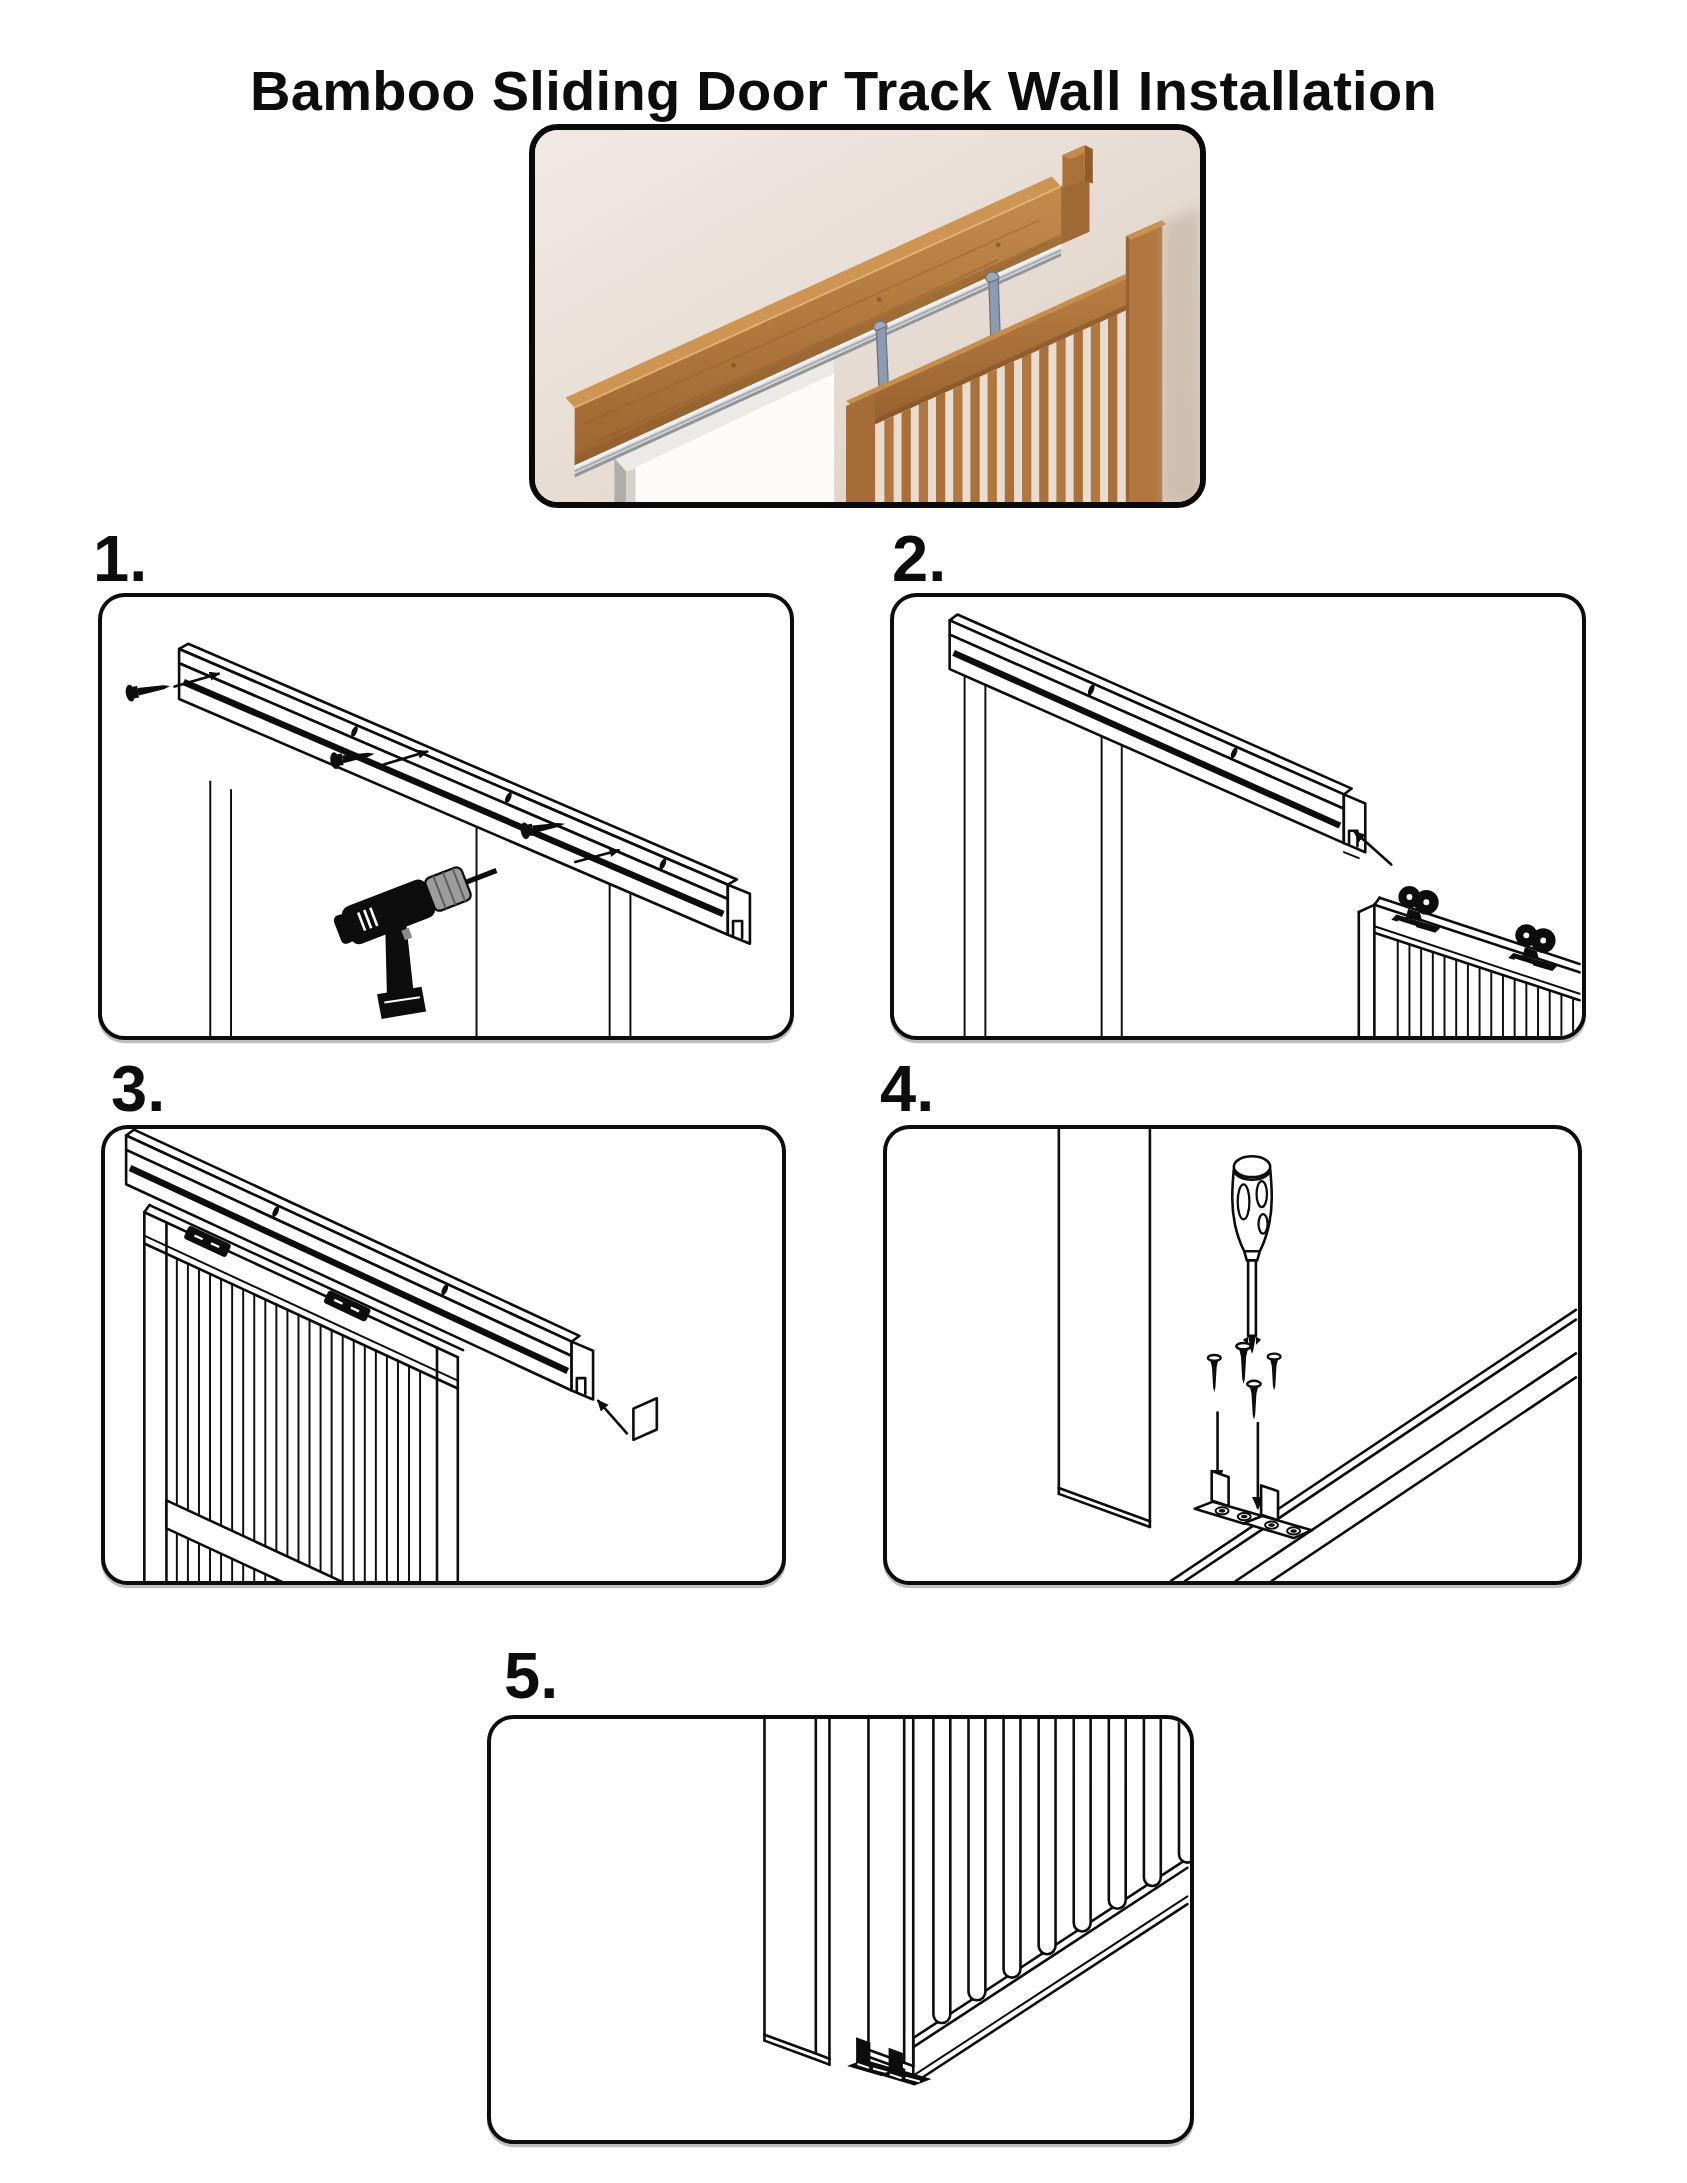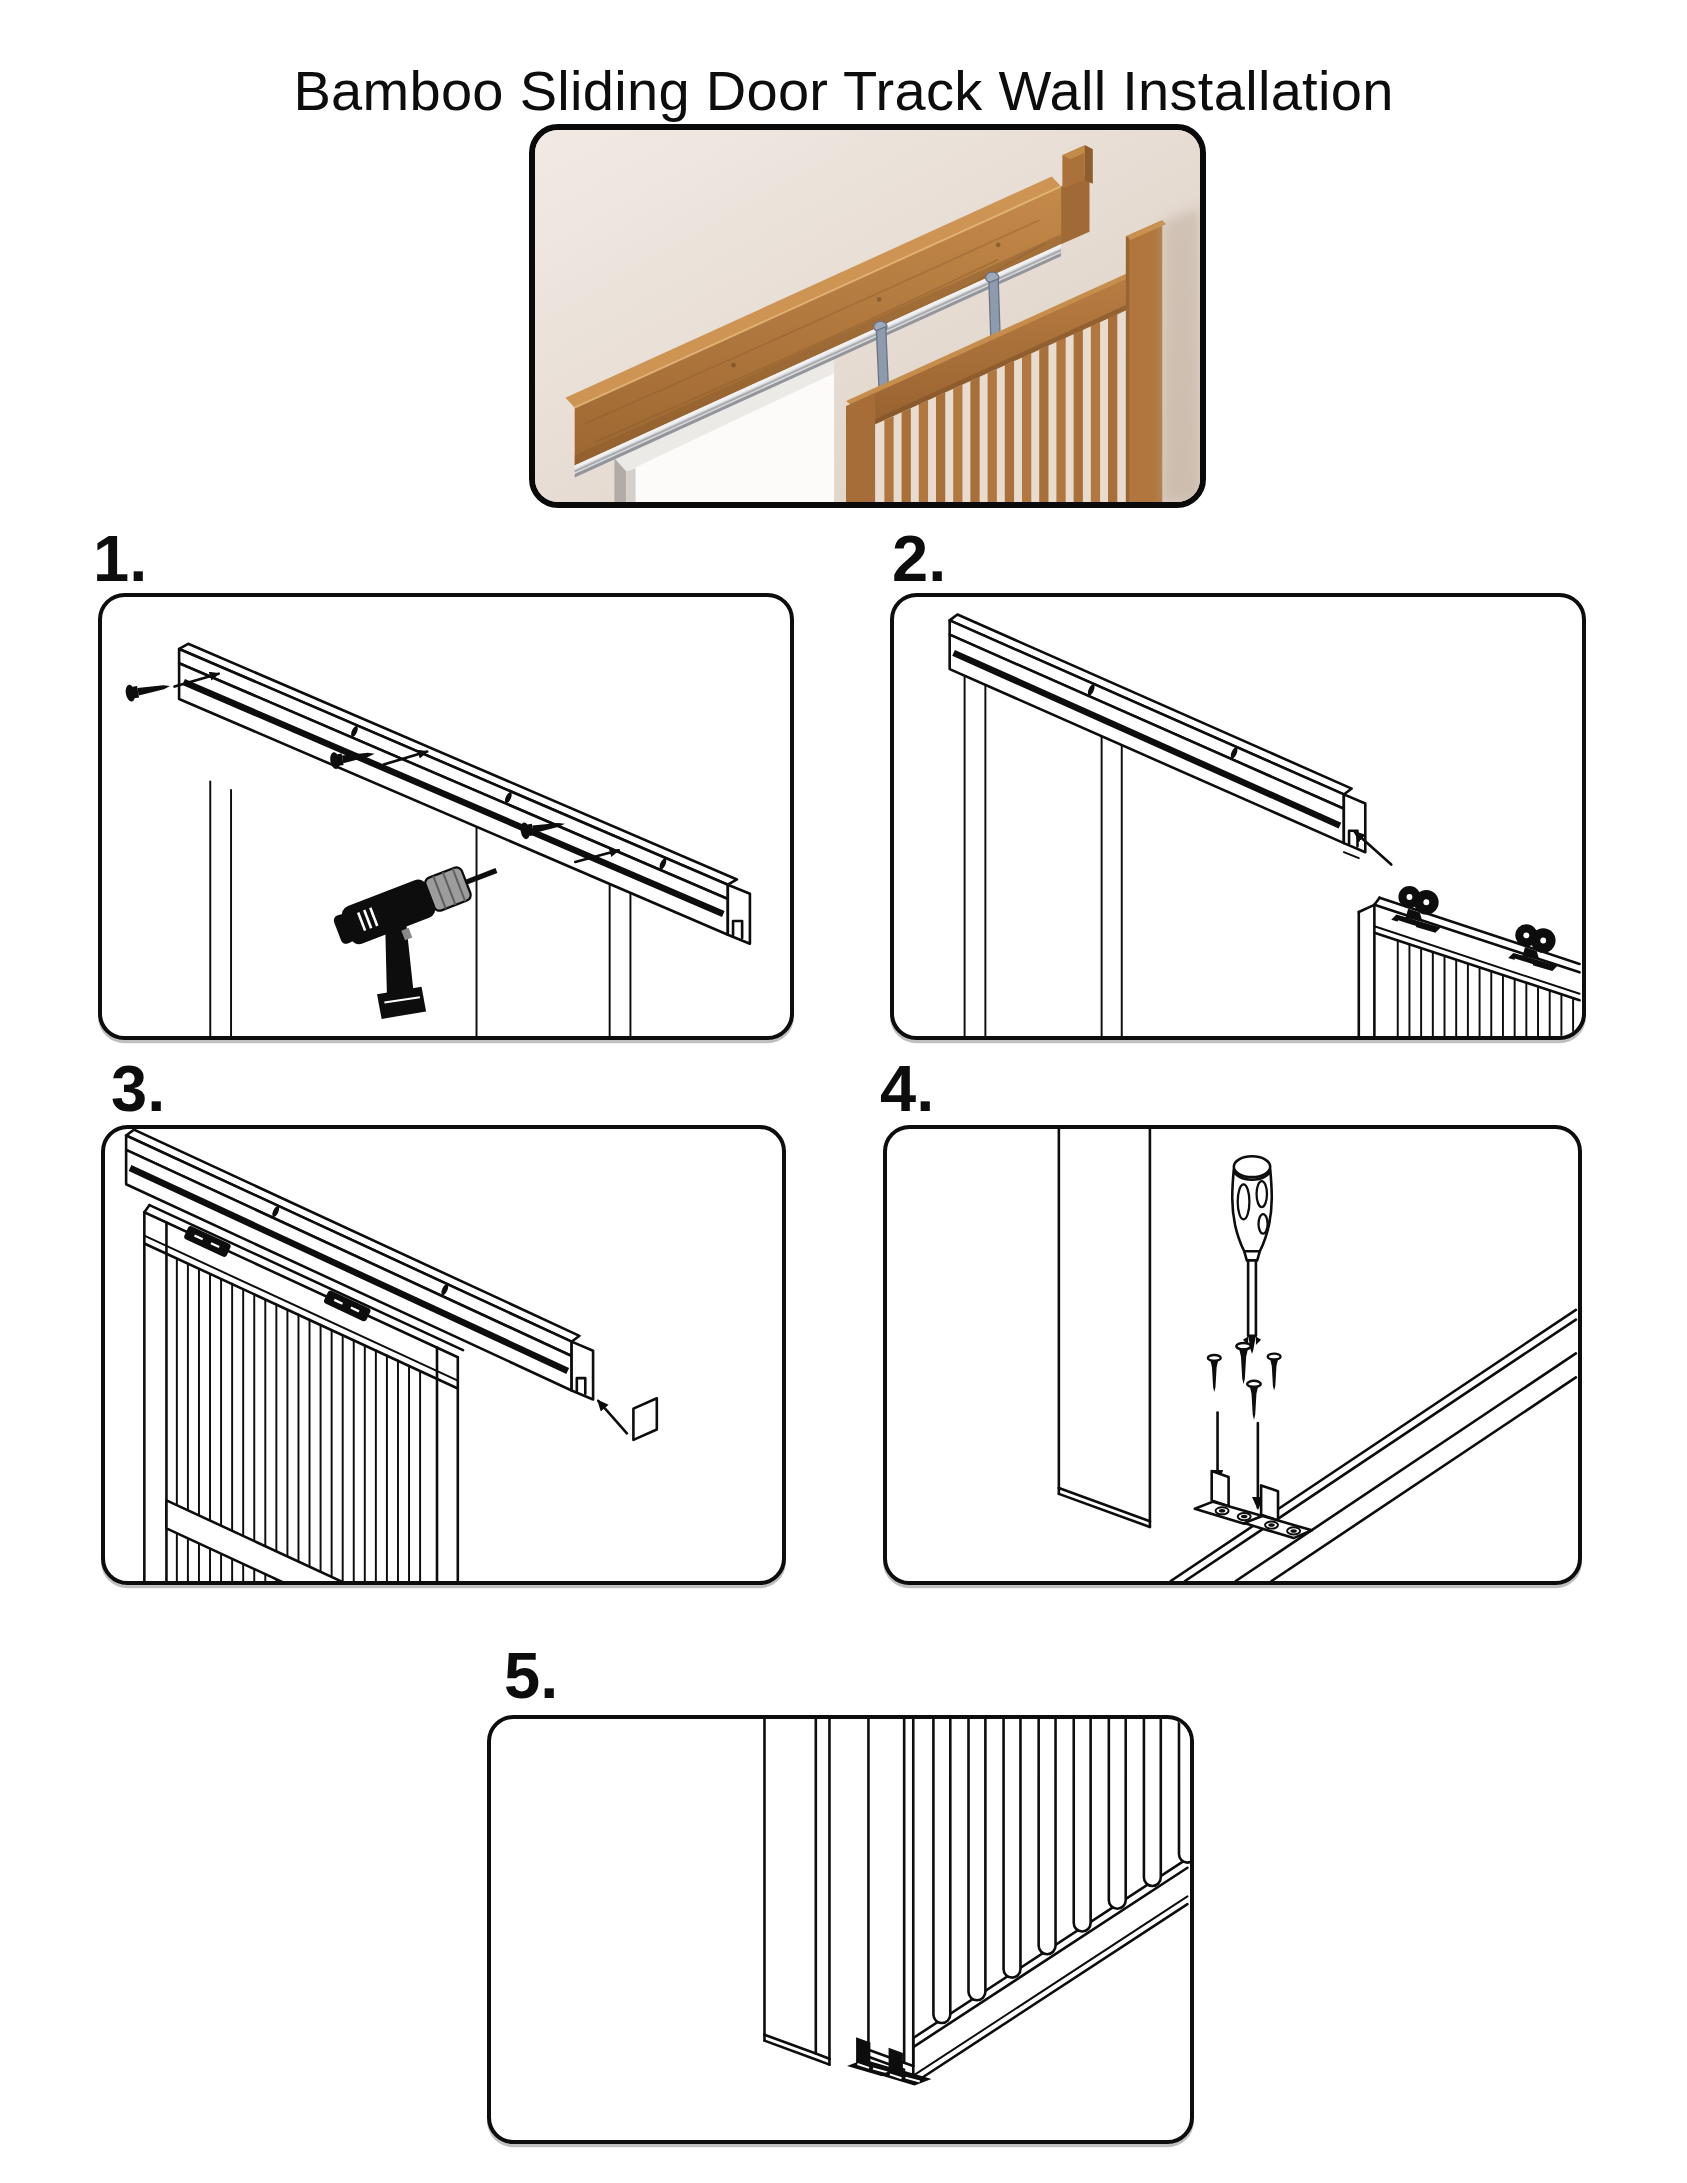--- a/index.html
+++ b/index.html
@@ -3,21 +3,21 @@
 <meta charset="utf-8">
 <style>
   html,body { margin:0; padding:0; }
   body {
     width:1687px; height:2183px; position:relative; overflow:hidden;
     background:#ffffff; color:#0d0d0d;
     font-family:"Liberation Sans", sans-serif;
   }
   .title {
     position:absolute; top:20px; left:0; right:0;
-    text-align:center; font-size:56px; font-weight:400; letter-spacing:0.3px;
+    text-align:center; font-size:56px; font-weight:700; letter-spacing:0.3px;
   }
   .hero {
     position:absolute; left:529px; top:124px; width:665px; height:372px;
     border:6px solid #0a0a0a; border-radius:29px; overflow:hidden; background:#e9e0d7;
   }
   .hero svg { display:block; width:100%; height:100%; }
   .panel {
     position:absolute; box-sizing:border-box;
     border:4.6px solid #0d0d0d; border-radius:26.5px; background:#fff;
     box-shadow:0 3.3px 0 rgba(0,0,0,.25); overflow:hidden;

